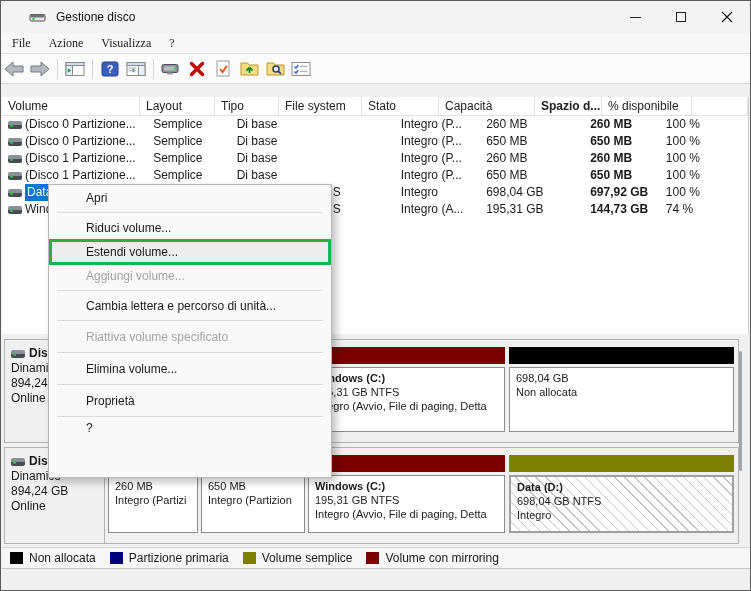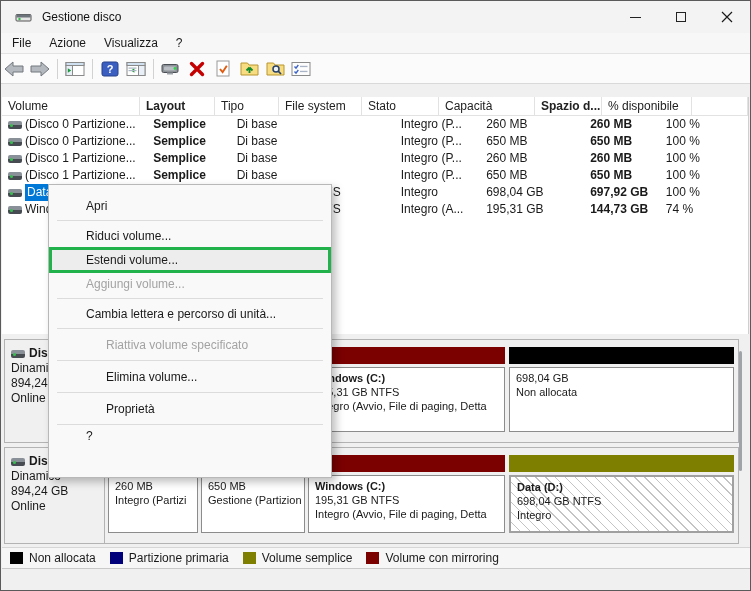--- a/index.html
+++ b/index.html
@@ -4,49 +4,49 @@
 <style>
   * { box-sizing: border-box; margin: 0; padding: 0; }
   html,body { background:#dedede; }
   body { font-family:"Liberation Sans", sans-serif; font-size:12px; color:#1a1a1a; }
 
   .window { position:relative; width:751px; height:591px; background:#f0f0f0;
             border:1px solid #5a5a5a; overflow:hidden; }
 
   
   .titlebar { position:absolute; left:0; top:0; width:100%; height:32px;
-              background:#f3f3f3; display:flex; align-items:center; }
+              background:#f3f3f3; display:flex; align-items:center;padding-left:14px; }
   .titlebar .app-ico { margin-left:14px; display:inline-flex; }
   .titlebar .title { margin-left:9px; font-size:12px; color:#111; }
   .caption-btns { position:absolute; right:0; top:0; height:32px; display:flex; }
   .cap-btn { width:46px; height:32px; display:flex; align-items:center; justify-content:center; }
   .min-glyph { width:11px; height:1px; background:#222; display:block; }
   .max-glyph { width:10px; height:10px; border:1px solid #222; display:block; }
 
   
   .menubar { position:absolute; left:0; top:32px; width:100%; height:21px;
              background:#f7f7f7; display:flex; align-items:center; border-bottom:1px solid #e3e3e3; }
-  .menubar .mitem { padding:2px 9px; }
+  .menubar .mitem { padding:2px 9px;font-family:Liberation Serif, serif; }
   .menubar .mitem:first-child { margin-left:2px; }
 
   
   .toolbar { position:absolute; left:0; top:53px; width:100%; height:30px;
              background:#fbfbfb; display:flex; align-items:center; border-bottom:1px solid #d9d9d9; }
   .tbtn { width:26px; height:24px; display:flex; align-items:center; justify-content:center; }
   .tsep { width:1px; height:20px; background:#d2d2d2; margin:0 4px; }
 
   
   .listpanel { position:absolute; left:1px; top:96px; width:747px; height:249px;
                background:#fff; border-right:1px solid #cfcfcf; }
   .lv-header { display:flex; height:19px; border-bottom:1px solid #e2e2e2; background:#fff; }
   .lv-header .hcell { padding:2px 0 0 6px; border-right:1px solid #e2e2e2;
                       white-space:nowrap; overflow:hidden; color:#222; }
   .lv-row { display:flex; height:17px; align-items:flex-end;gap:10px; }
   .lv-row .cell { padding-left:6px; white-space:nowrap; overflow:hidden; height:17px; line-height:17px; }
-  .c0{width:138px;} .c1{width:75px;font-weight:bold;} .c2{width:64px;} .c3{width:83px;}
+  .c0{width:138px;} .c1{width:75px;} .c2{width:64px;} .c3{width:83px;}
   .c4{width:77px;} .c5{width:96px;} .c6{width:67px;font-weight:bold;} .c7{width:90px;}
   .volcell { display:flex; align-items:center; gap:3px; }
   .disk-ico { flex:0 0 auto; width:14px; height:8px; border-radius:2px;
               background:linear-gradient(#8a9098 0 45%, #474c53 45%); position:relative; }
   .disk-ico::after { content:""; position:absolute; left:2px; top:3px; width:3px; height:3px;
                      border-radius:50%; background:#35c04d; }
   .sel-text { background:#0078d7; color:#fff; padding:0 2px; }
   .hscroll-track { position:absolute; left:0; bottom:0; width:747px; height:8px; background:#f3f3f3; }
   .hscroll-thumb { position:absolute; left:0; top:1px; width:690px; height:6px;
                    background:#cdcdcd; border:1px solid #adadad; }
@@ -86,23 +86,23 @@
   .leg-swatch { width:13px; height:12px; margin-right:6px; flex:0 0 auto; }
   .ls-unalloc { background:#000; } .ls-primary { background:#00007b; }
   .ls-simple { background:#7e7e00; } .ls-mirror { background:#7b0000; }
 
   .statusarea { position:absolute; left:0; top:568px; width:100%; height:23px; background:#f0f0f0; }
 
   
   .ctxmenu { position:absolute; left:47px; top:183px; width:284px; height:294px;
              background:#f9f9f9; border:1px solid #b8b8b8;
              box-shadow:4px 4px 8px rgba(0,0,0,0.25);
-             display:flex; flex-direction:column; padding-top:10px; z-index:50; }
+             display:flex; flex-direction:column; padding-top:2px; z-index:50; }
   .mi { height:22px; line-height:22px; padding-left:37px; white-space:nowrap; overflow:hidden; }
-  .mi.tall { height:24px; line-height:24px;margin-left:20px; }
+  .mi.tall { height:24px; line-height:24px; }
   .mi.disabled { color:#a3a3a3; }
   .msep { height:1px; background:#dcdcdc; margin:3px 8px 4px 8px; flex:0 0 auto; }
   .mi.highlighted { height:26px; line-height:20px; border:3px solid #21b24b;
                     background:#ededed; padding-left:34px; }
   .mi-last { height:15px; line-height:15px; padding-left:37px; }
 
   svg { display:block; }
 </style>
 </head>
 <body>
@@ -380,21 +380,21 @@
           <div class="pname"></div>
           <div>260 MB</div>
           <div>Integro (Partizi</div>
         </div>
       </div>
       <div class="part p1">
         <div class="pbar c-mirrored"></div>
         <div class="pbox">
           <div class="pname"></div>
           <div>650 MB</div>
-          <div>Gestione (Partizion</div>
+          <div>Integro (Partizion</div>
         </div>
       </div>
       <div class="part p2">
         <div class="pbar c-mirrored"></div>
         <div class="pbox">
           <div class="pname">Windows  (C:)</div>
           <div>195,31 GB NTFS</div>
           <div>Integro (Avvio, File di paging, Detta</div>
         </div>
       </div>

